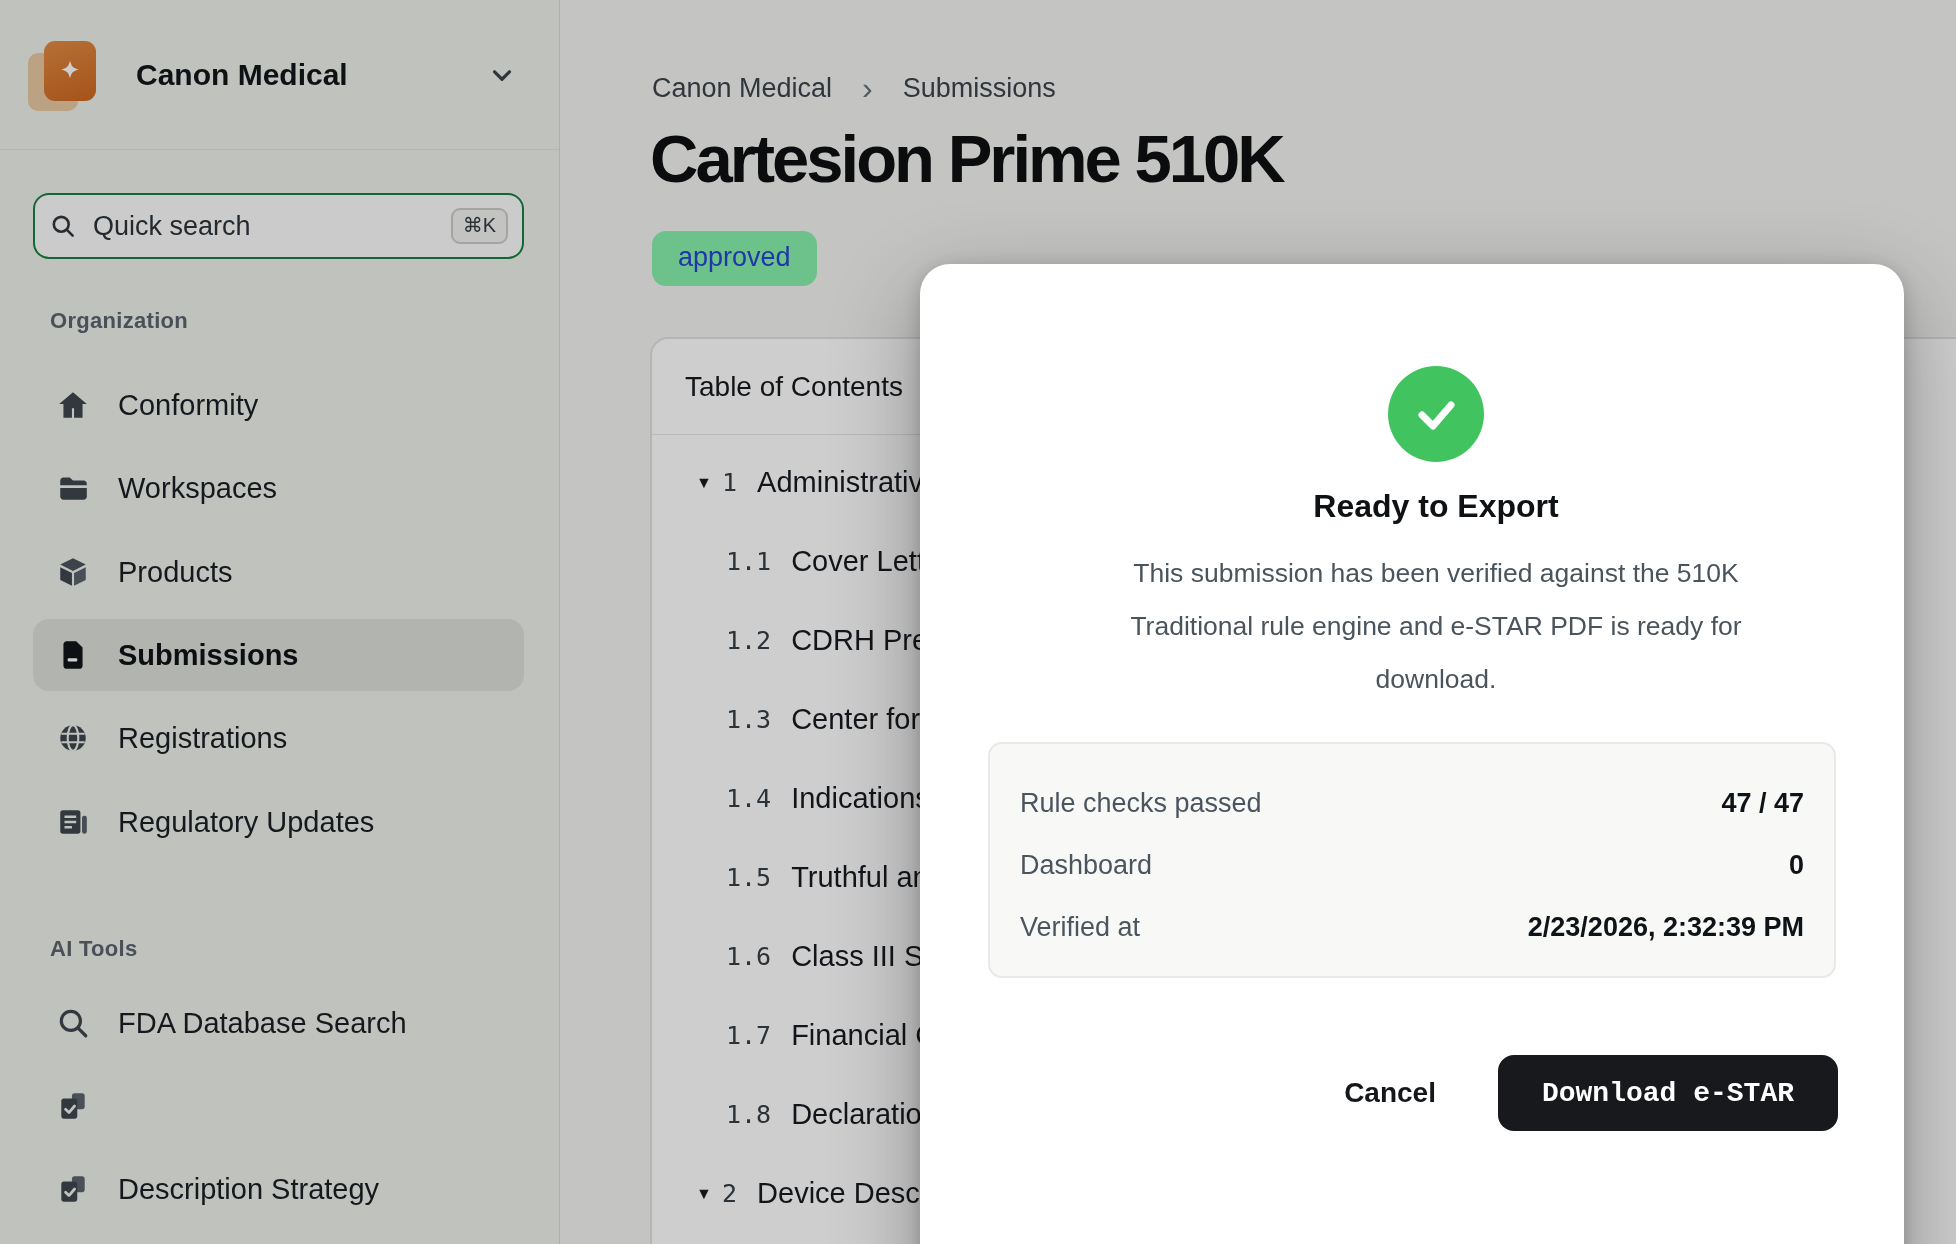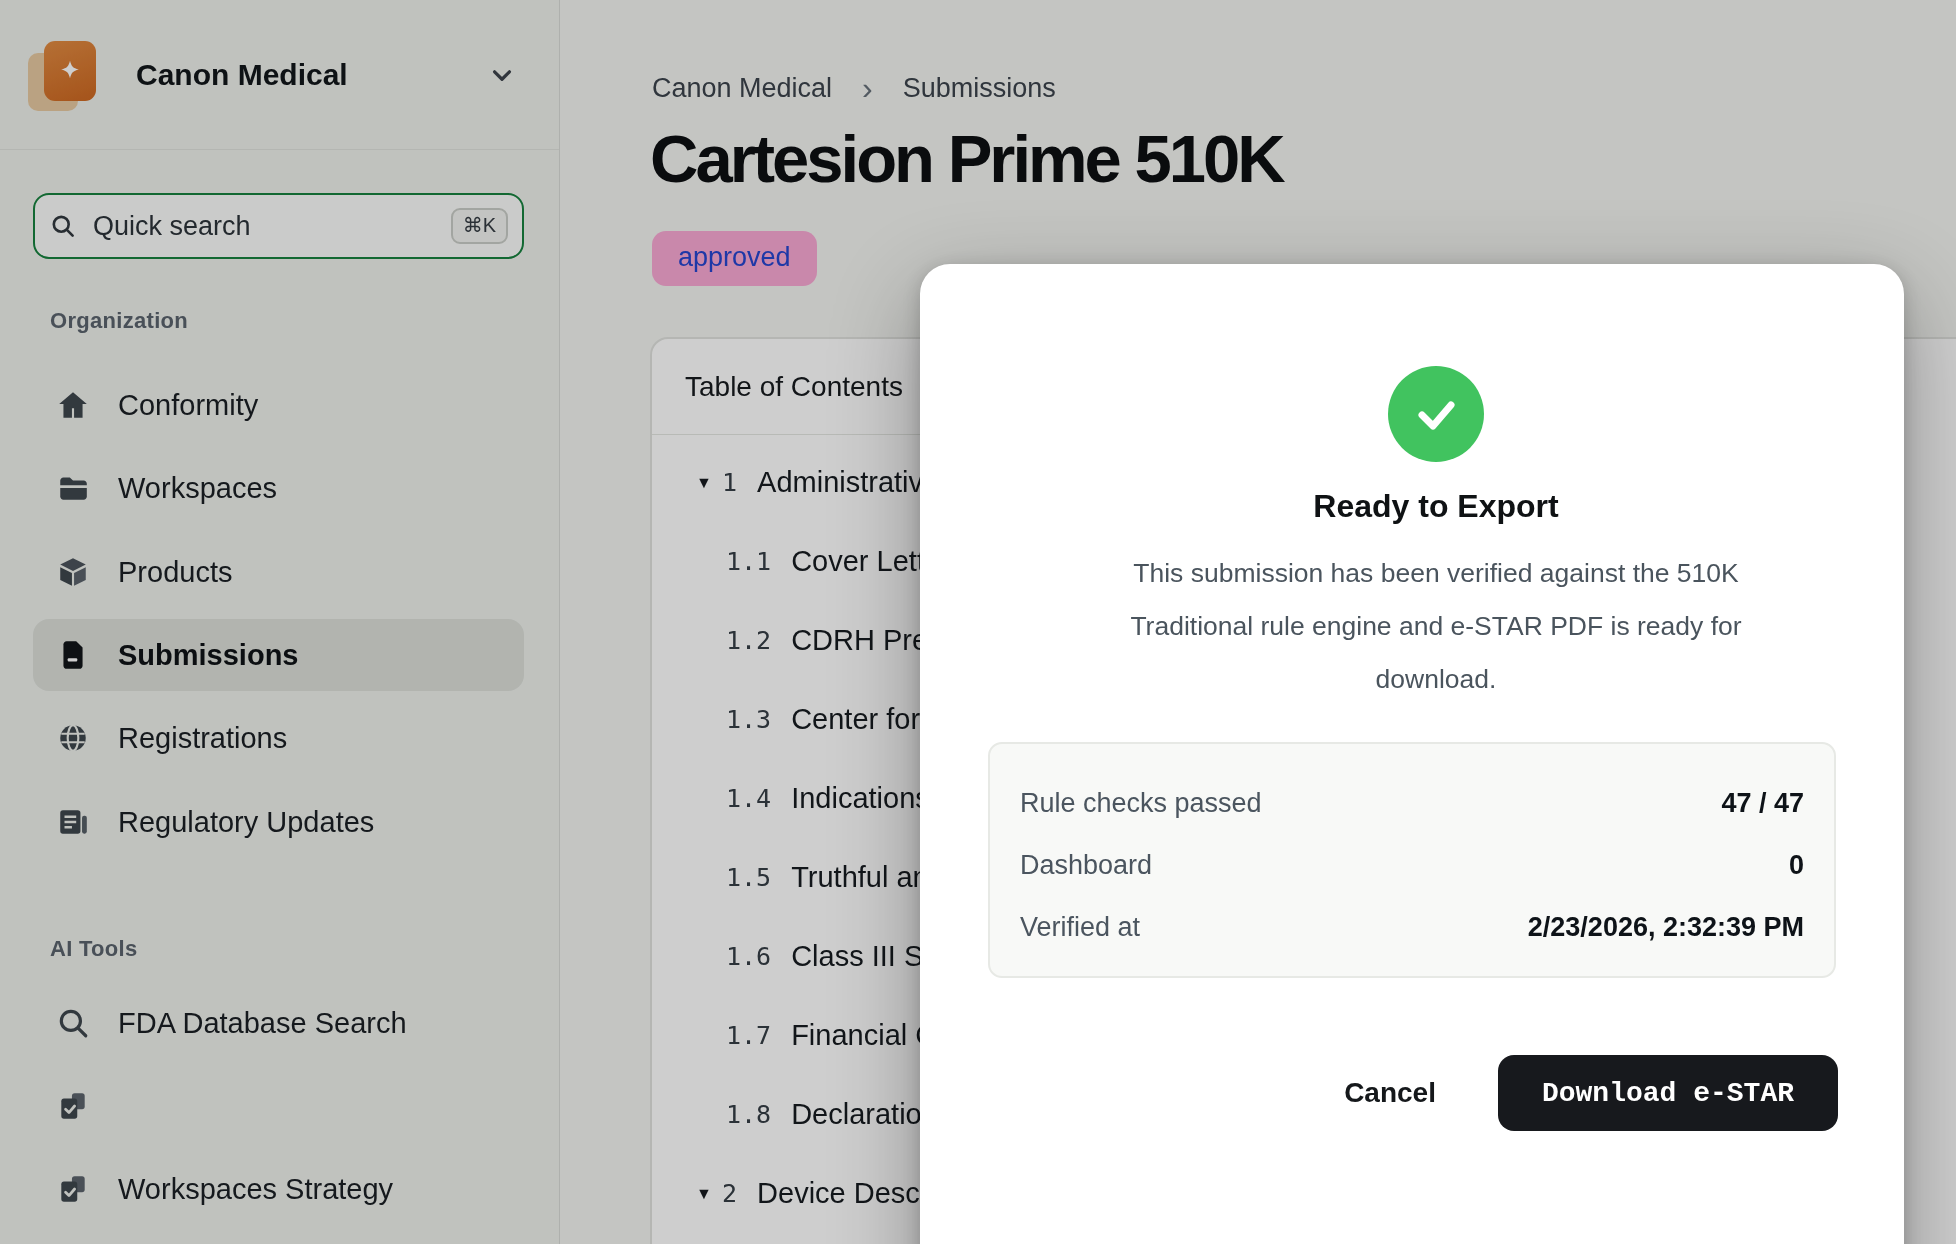--- a/index.html
+++ b/index.html
@@ -34,21 +34,21 @@
   .nav-item.active{background:#dcdfd9;}
   .nav-item.active .nav-txt{font-weight:700;color:#0d1114;}
 
   
   .main{position:absolute;left:560px;top:0;right:0;bottom:0;}
   .breadcrumb{position:absolute;left:92px;top:72px;display:flex;align-items:center;gap:30px;
               font-size:27px;font-weight:500;color:#3a424a;}
   .crumb{cursor:pointer;}
   .crumb-sep{font-size:32px;color:#667079;line-height:1;}
   .page-title{position:absolute;left:90px;top:120px;font-size:67px;font-weight:800;letter-spacing:-3px;color:#0b0d0f;}
-  .status-badge{position:absolute;left:92px;top:231px;background:#f9a8d4;color:#2444cf;
+  .status-badge{position:absolute;left:92px;top:231px;background:#86efac;color:#2444cf;
                 border-radius:14px;padding:11px 26px 13px;font-size:27px;font-weight:500;}
 
   .card{position:absolute;background:#fff;border:2px solid #e0e2de;border-radius:18px;box-sizing:border-box;}
   .toc-card{left:90px;top:337px;width:703px;height:960px;overflow:hidden;}
   .doc-card{left:829px;top:337px;width:640px;height:960px;}
   .toc-head{height:95px;border-bottom:1px solid #e4e6e2;display:flex;align-items:center;
             padding:0 33px;font-size:28px;color:#14181c;white-space:nowrap;}
   .toc-body{padding-top:8px;}
   .toc-row{position:relative;height:79px;display:flex;align-items:center;cursor:pointer;white-space:nowrap;}
   .toc-row .tri{width:22px;margin-left:44px;font-size:16px;color:#14181d;flex:none;}
@@ -193,21 +193,21 @@
         </span>
     </div>
     <div class="nav-item" style="top:1153px">
       <span class="nav-ic">
         <svg width="34" height="34" viewBox="0 0 32 32">
             <rect x="15" y="4" width="12" height="15" rx="2.5" fill="#5a626b"></rect>
             <rect x="5" y="9" width="15" height="19" rx="2.5" fill="#3d454c"></rect>
             <path d="M9 19l3.2 3.2L17.5 16" fill="none" stroke="#eef0ec" stroke-width="2.6" stroke-linecap="round" stroke-linejoin="round"></path>
           </svg>
         </span>
-      <span class="nav-txt">Workspaces Strategy</span>
+      <span class="nav-txt">Description Strategy</span>
     </div>
   </nav>
 
   <main class="main">
     <div class="breadcrumb">
       <span class="crumb">Canon Medical</span>
       <span class="crumb-sep">›</span>
       <span class="crumb">Submissions</span>
     </div>
     <h1 class="page-title" style="margin:0">Cartesion Prime 510K</h1>

